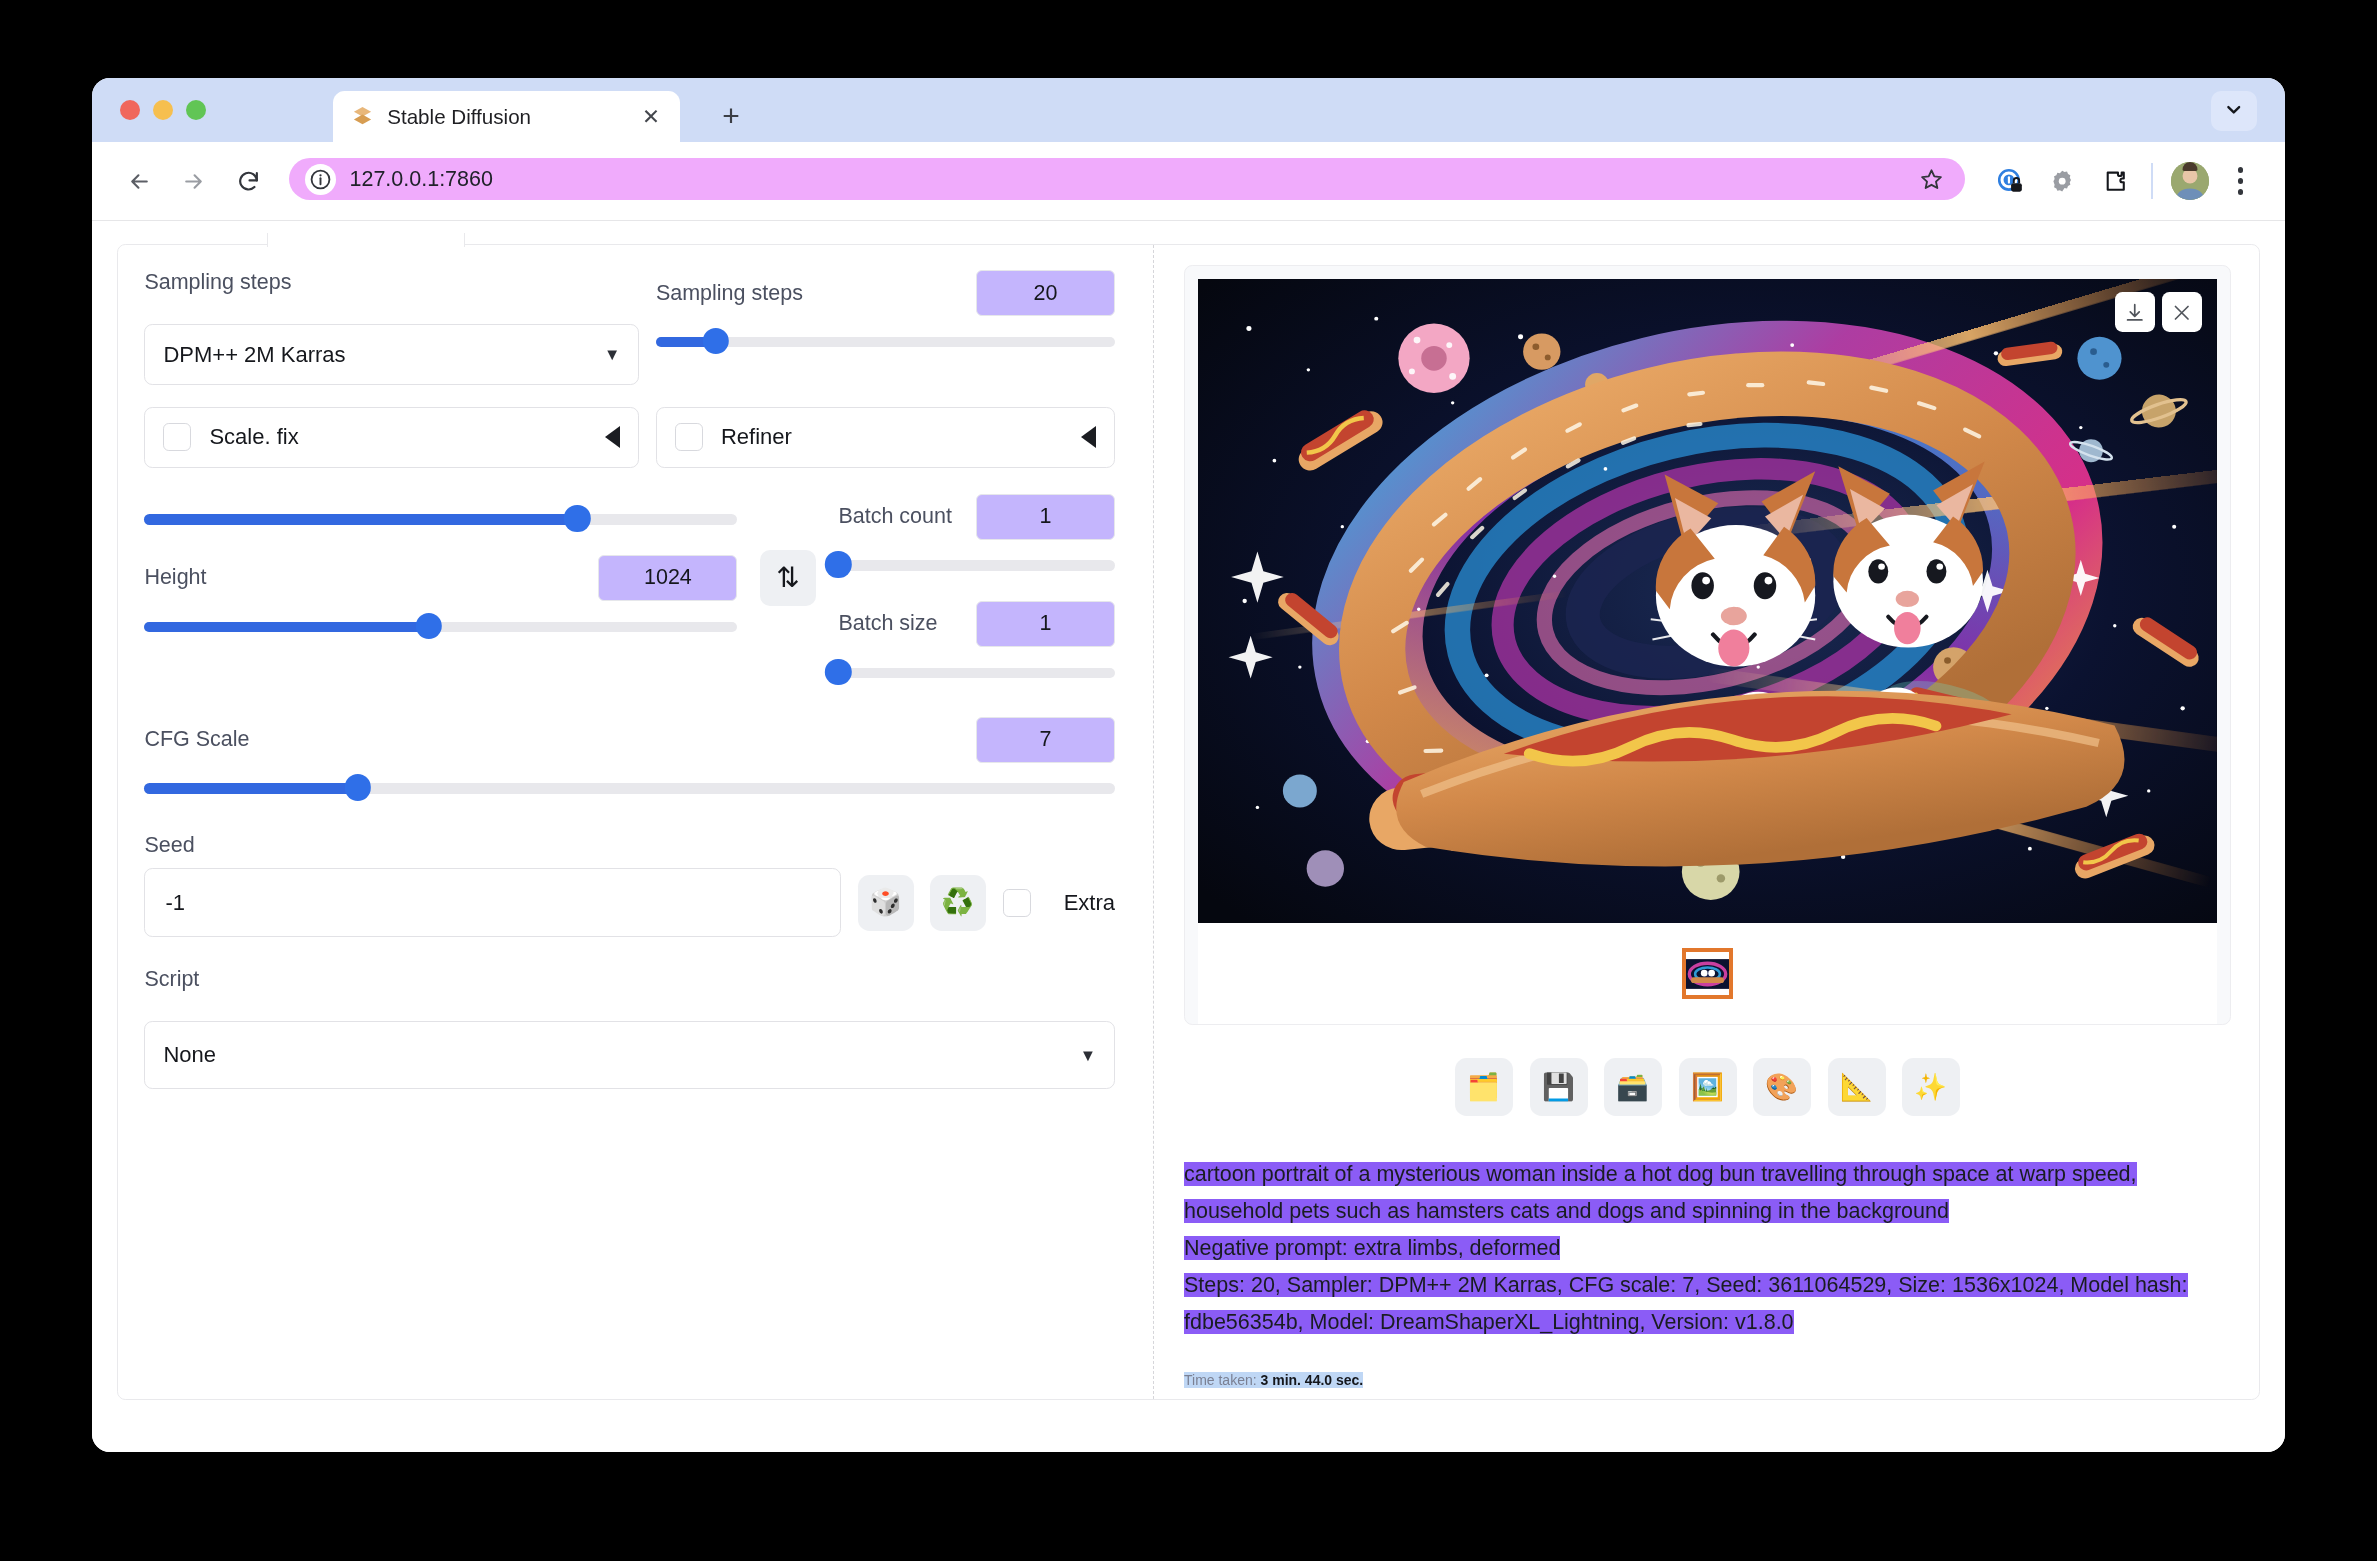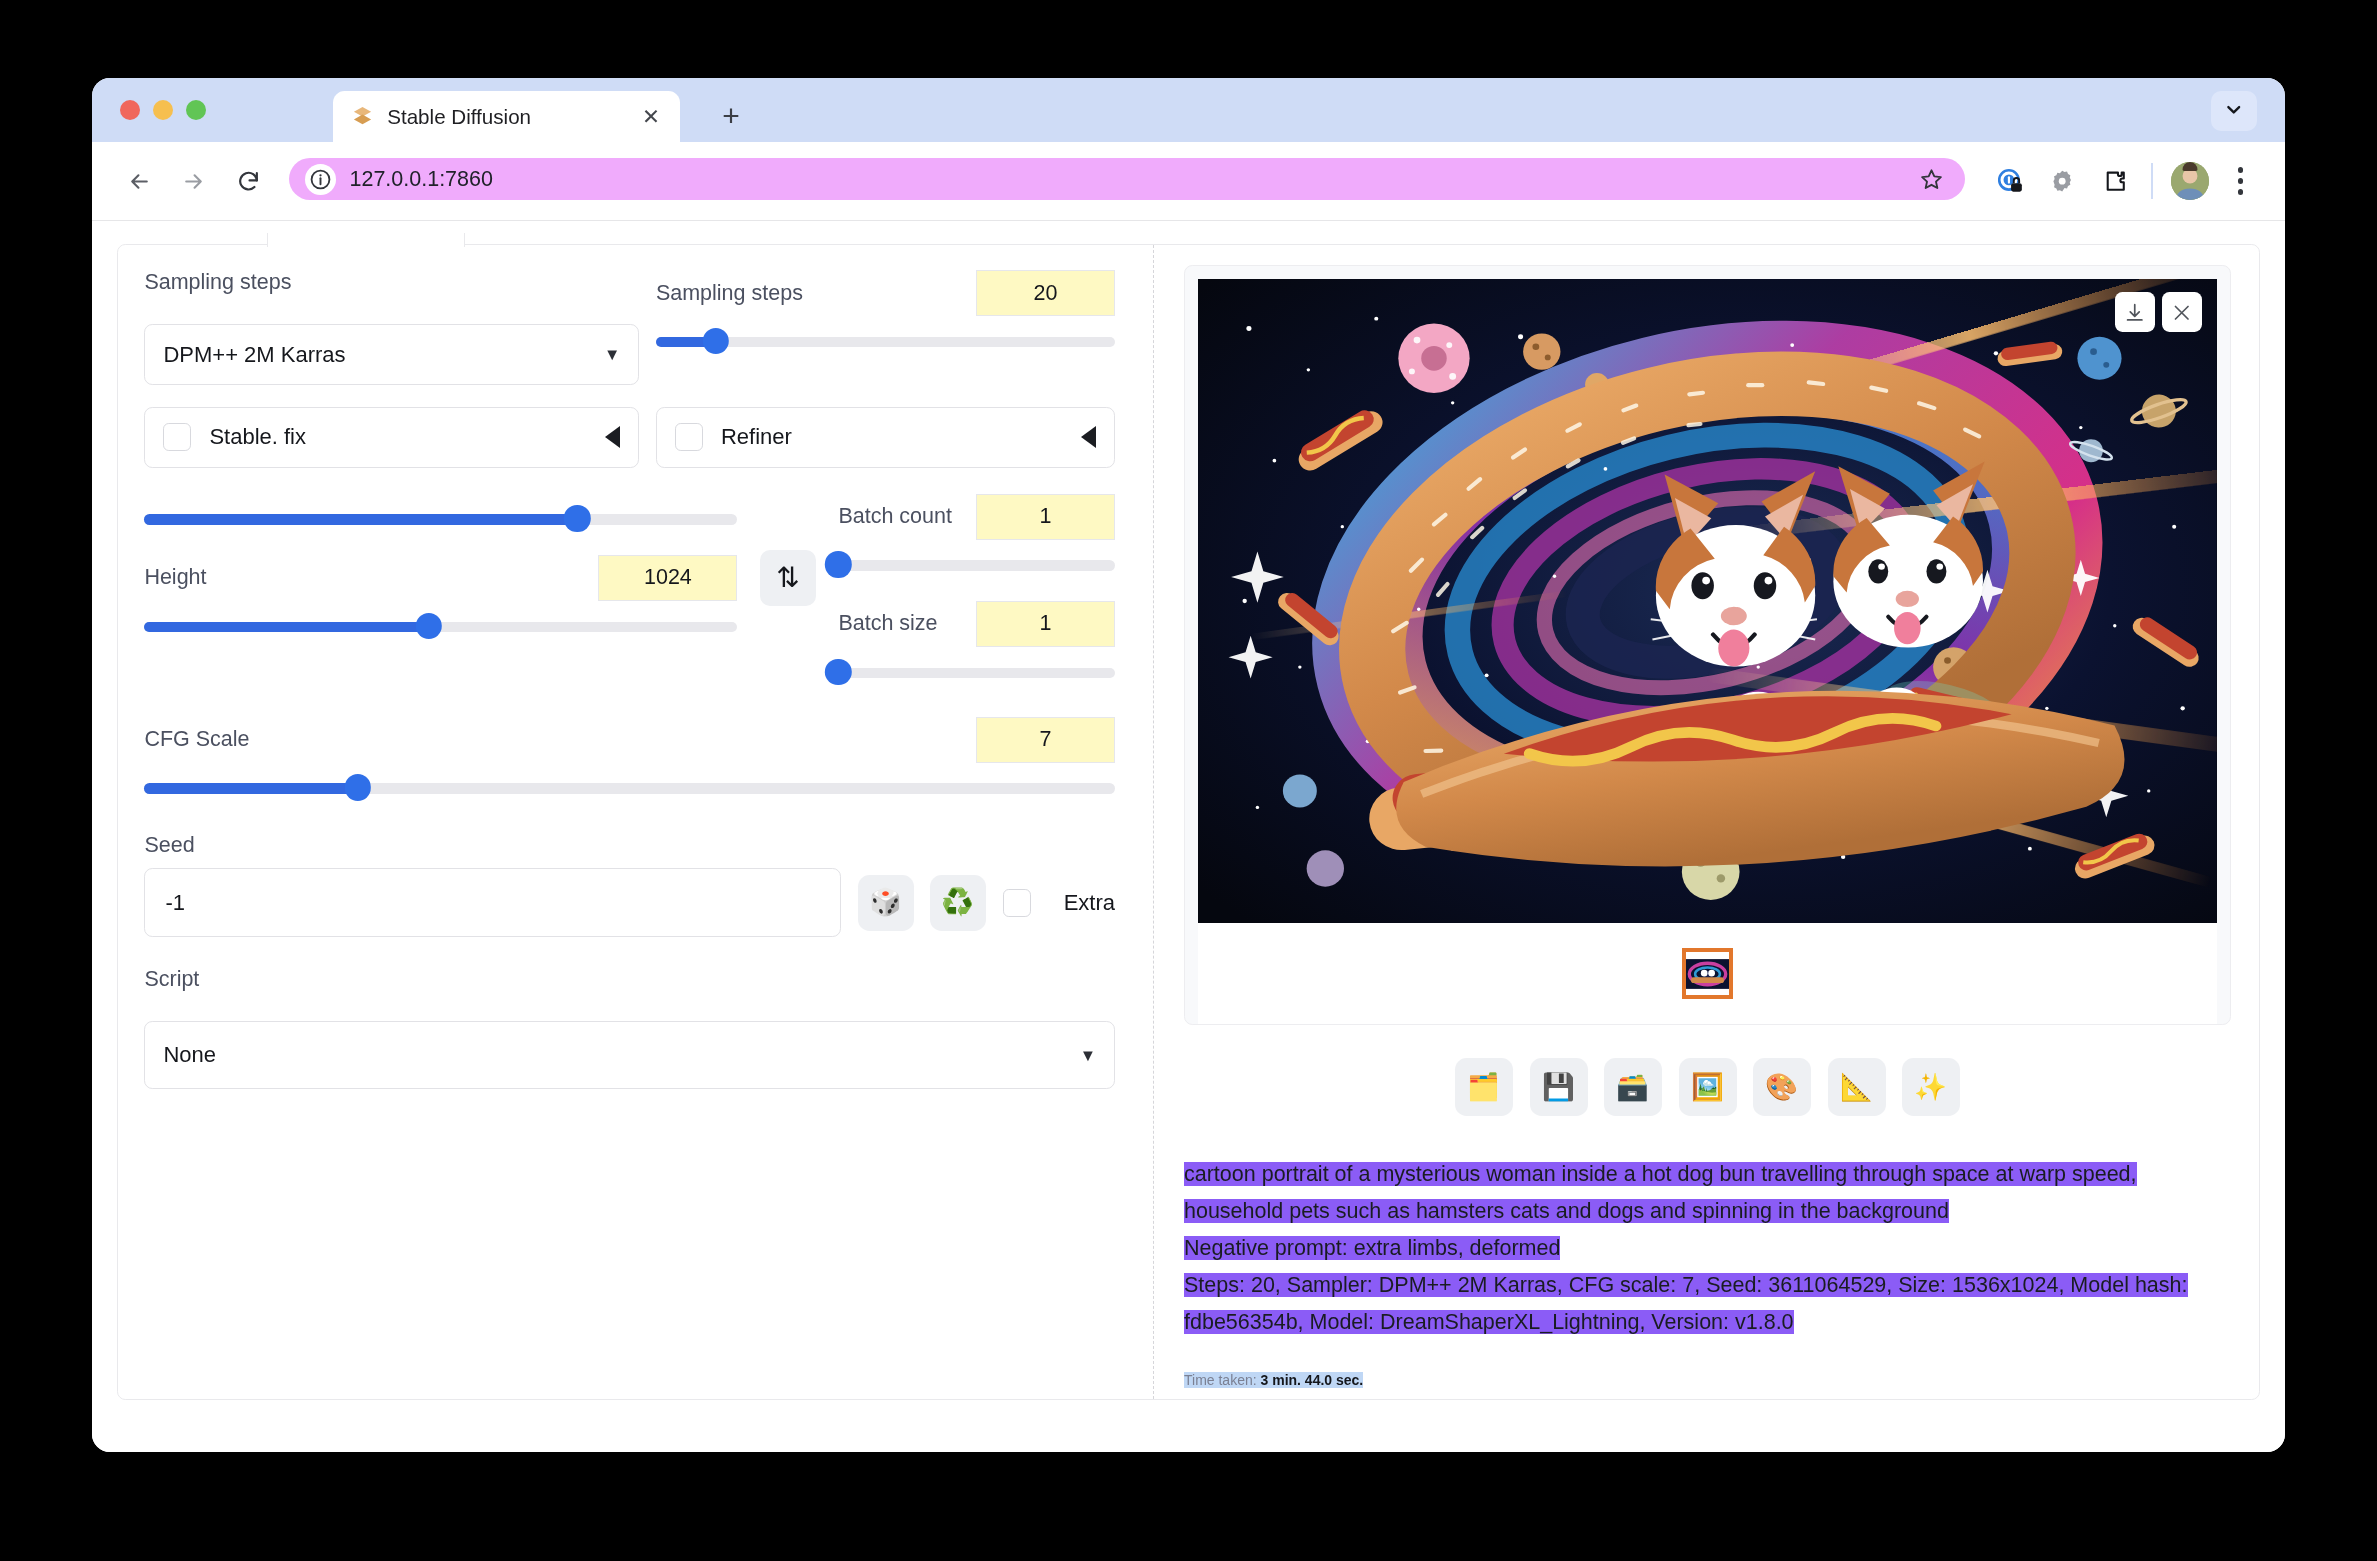--- a/index.html
+++ b/index.html
@@ -231,23 +231,23 @@
     position: absolute; right: 18px;
     width: 0; height: 0;
     border-top: 11.6px solid transparent;
     border-bottom: 11.6px solid transparent;
     border-right: 15.7px solid #1b1d22;
   }
 
   .numbox {
     height: 46px;
     min-width: 139px;
-    background: #fef9c3;
+    background: #c4b5fd;
     border: 0.8px solid #e6e7eb;
-    border-radius: 0;
+    border-radius: 6px;
     display: flex; align-items: center; justify-content: center;
     font-size: 21.5px;
     color: #15171c;
   }
 
   .slider-row { position: relative; height: 28px; margin-top: 11.6px; }
   .track {
     position: absolute; left: 0; right: 0; top: 9px;
     height: 10.7px;
     background: #e8e8ec;
@@ -512,21 +512,21 @@
                 <div class="fill" id="f-steps" style="width: 13%;"></div>
                 <div class="thumb" id="t-steps" style="left: 13%;"></div>
               </div>
             </div>
           </div>
 
           <div class="row2" style="margin-top:21.5px;">
             <div class="cell" style="width:495px;">
               <div class="accordion">
                 <span class="cb"></span>
-                <span class="atitle">Stable. fix</span>
+                <span class="atitle">Scale. fix</span>
                 <span class="atri"></span>
               </div>
             </div>
             <div class="cell" style="flex:1;">
               <div class="accordion">
                 <span class="cb"></span>
                 <span class="atitle">Refiner</span>
                 <span class="atri"></span>
               </div>
             </div>

